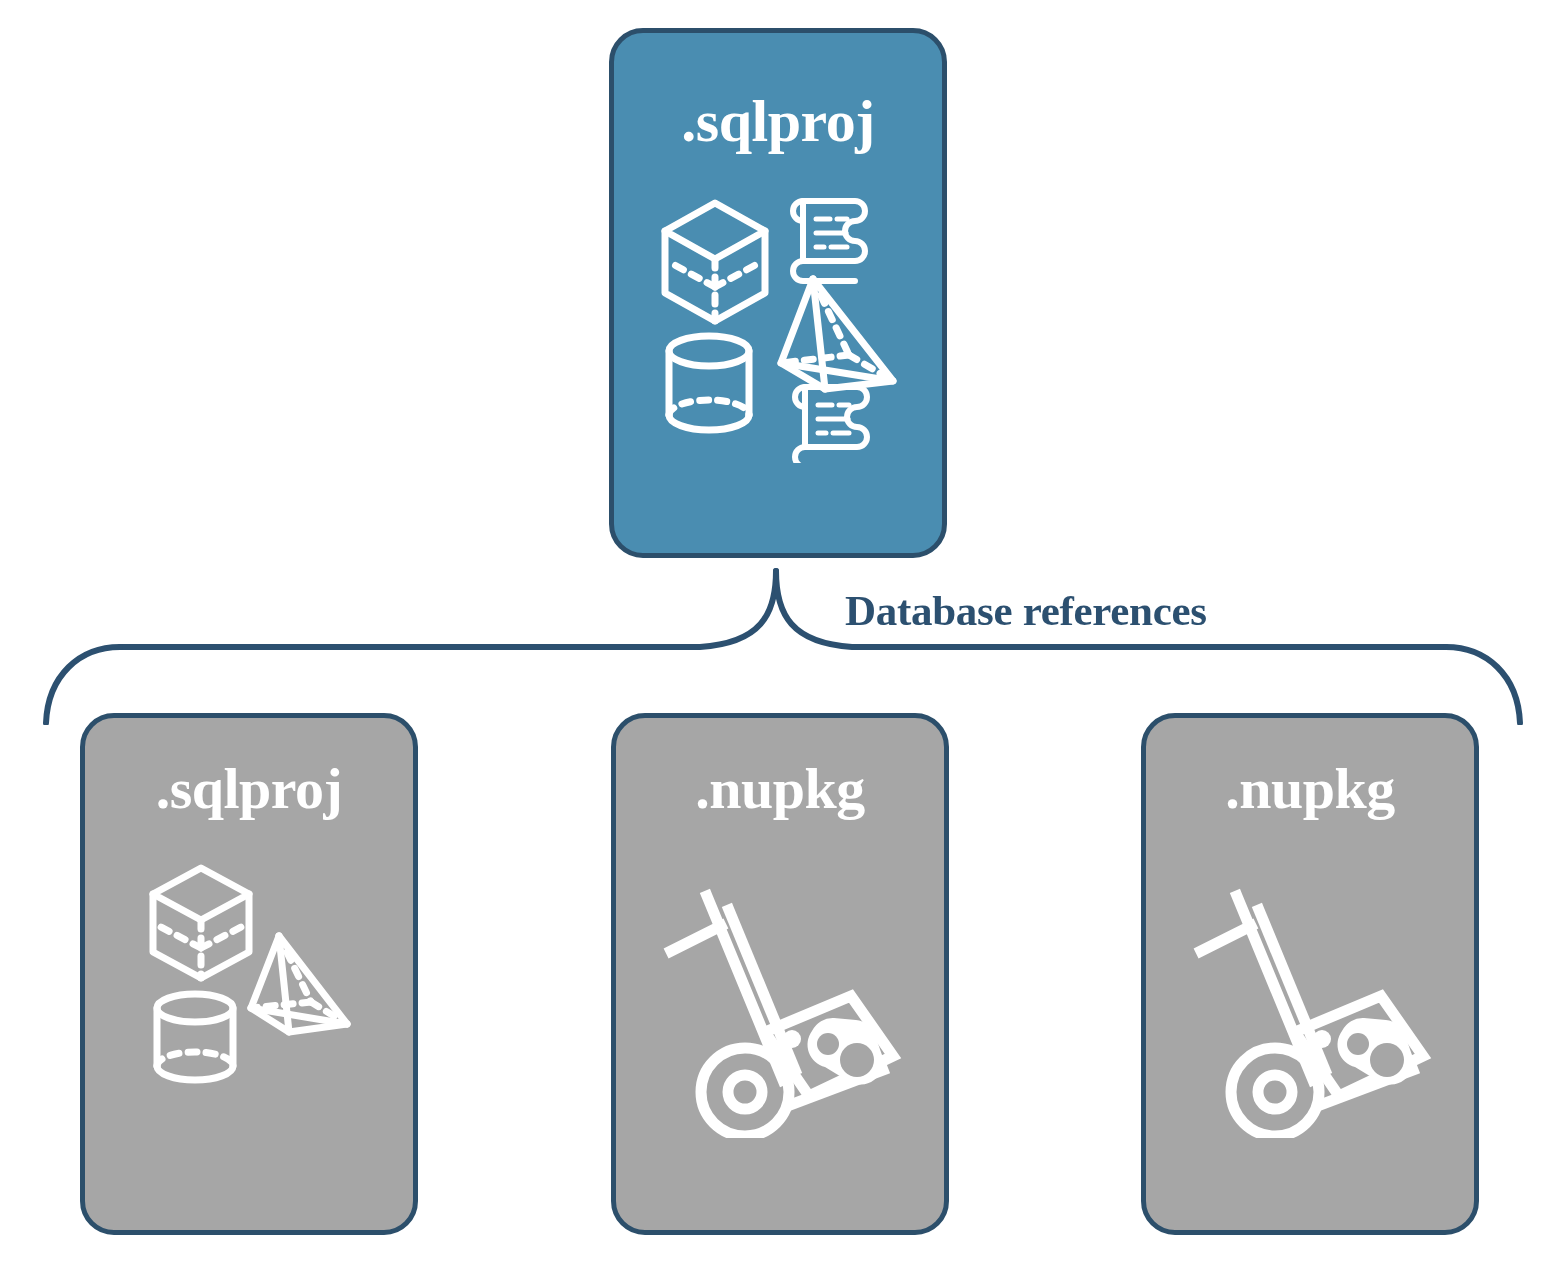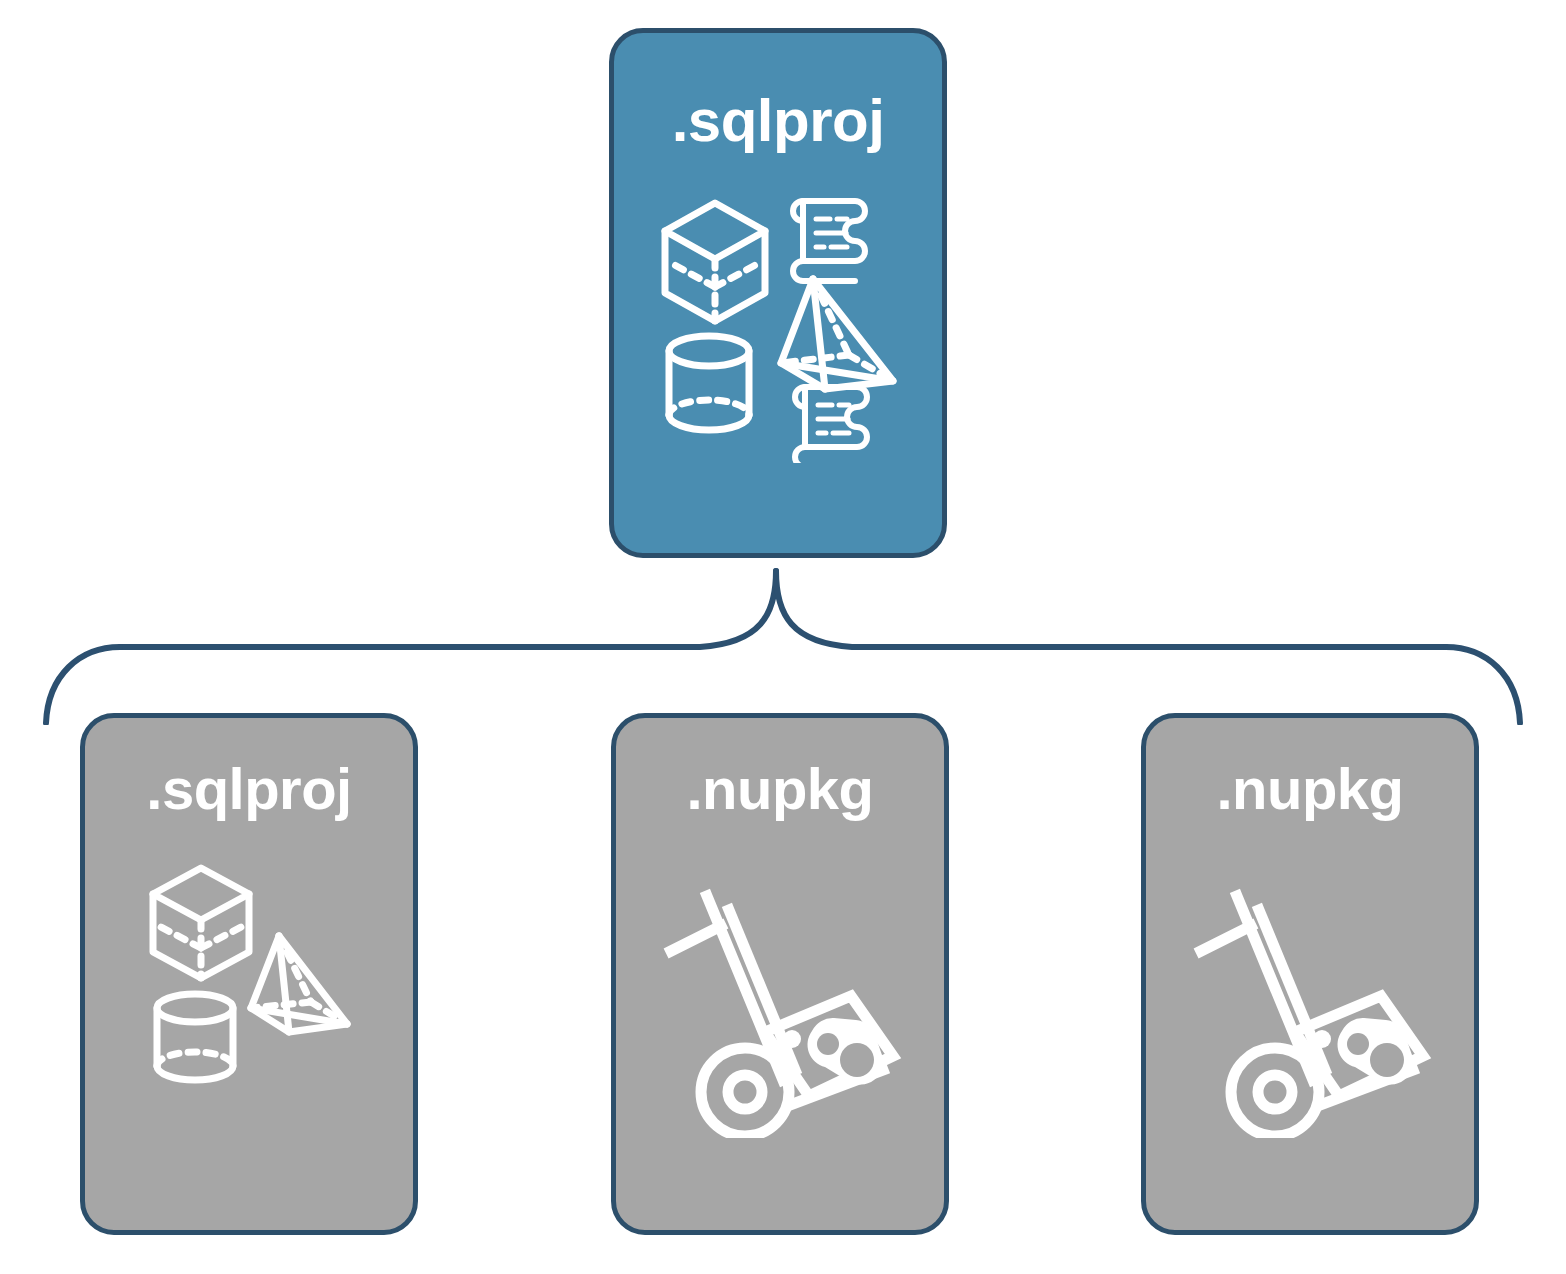--- a/index.html
+++ b/index.html
@@ -10,20 +10,21 @@
   body {
     width: 1566px;
     height: 1274px;
     font-family: "Liberation Sans", sans-serif;
     overflow: hidden;
   }
   #stage {
     position: relative;
     width: 1566px;
     height: 1024px;
+    font-family: Liberation Serif, serif;
   }
 
   .card {
     position: absolute;
     border-radius: 34px;
     border: 5px solid #2c4f6b;
     box-sizing: border-box;
     overflow: hidden;
   }
   .card.blue  { background: #4a8db1; }
@@ -153,20 +154,21 @@
   <svg id="brace" viewBox="0 0 1566 170" fill="none" stroke="#2c5070" stroke-width="6" stroke-linecap="round">
 
     <path d="M776 16 C776 60 760 88 700 92 L120 92"></path>
     <path d="M776 16 C776 60 792 88 852 92 L1446 92"></path>
 
     <path d="M120 92 C80 92 48 120 46 168"></path>
 
     <path d="M1446 92 C1486 92 1518 120 1520 168"></path>
   </svg>
 
+  <div id="brace-label">Database references</div>
 
   <div class="card grey" id="card-b1">
     <div class="card-title">.sqlproj</div>
     <div class="icon-wrap icons-shapes-small">
       <svg viewBox="0 0 220 230" width="220" height="230" fill="none" stroke="#ffffff" stroke-width="7" stroke-linecap="round" stroke-linejoin="round">
         <g>
           <path d="M14 36 L62 10 L110 36 L62 62 Z"></path>
           <path d="M14 36 L14 94 L62 120 L110 94 L110 36"></path>
           <path d="M62 62 L62 120" stroke-dasharray="9 9"></path>
           <path d="M62 90 L20 68" stroke-dasharray="9 9"></path>

